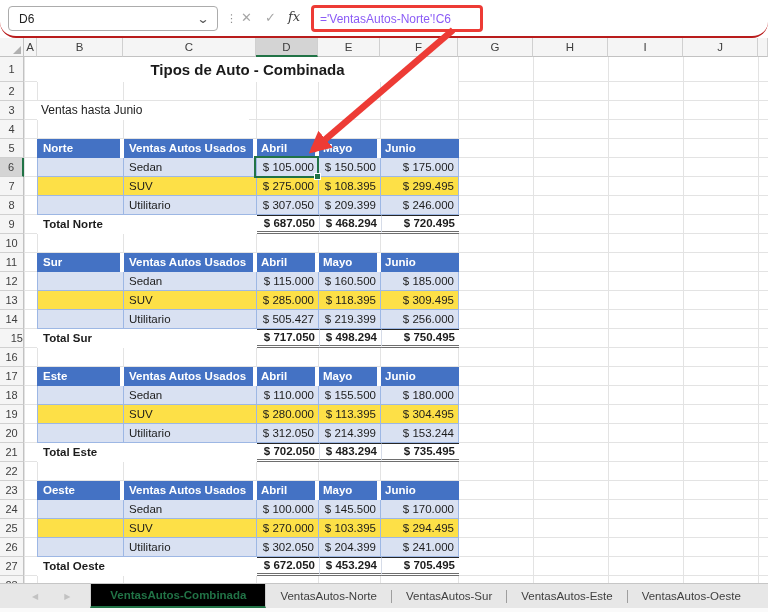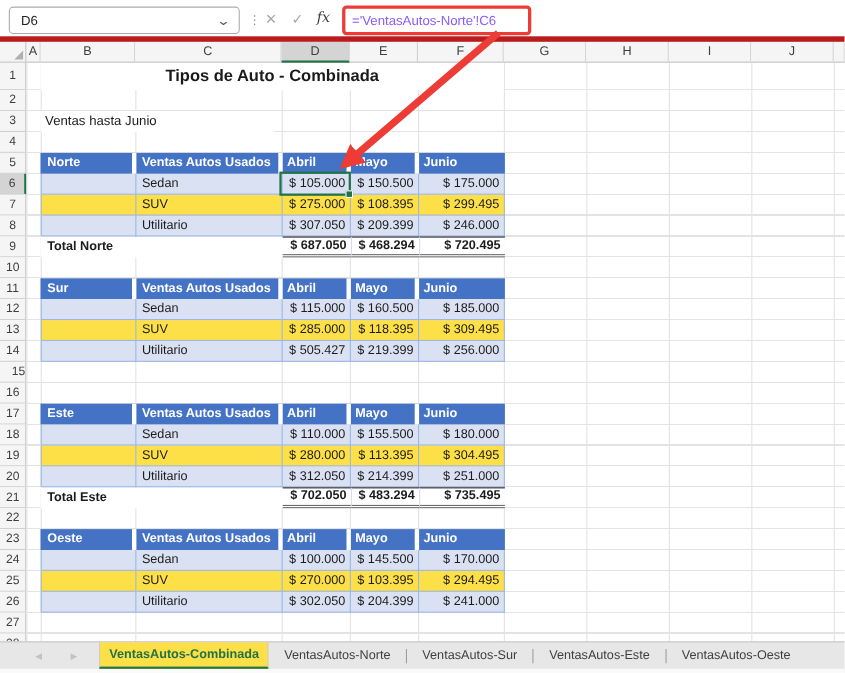--- a/index.html
+++ b/index.html
@@ -1,21 +1,21 @@
 <!DOCTYPE html>
 <html><head>
 <meta charset="utf-8">
 <style>
   html,body{margin:0;padding:0;background:#fff;}
   .app{position:relative;width:768px;height:612px;background:#fff;overflow:hidden;
        font-family:"Liberation Sans",sans-serif;-webkit-font-smoothing:antialiased;}
 
   
   .fbar{position:absolute;top:0;left:0;width:768px;height:38px;background:#fff;
-        border-bottom:5px solid #b91c1c;box-sizing:border-box;z-index:6;}
+        border-bottom:2px solid #b91c1c;box-sizing:border-box;z-index:6;border-radius:16px;}
   .namebox{position:absolute;left:8px;top:6px;width:210px;height:25px;border:1px solid #ACACAC;
            border-radius:4px;box-sizing:border-box;display:flex;align-items:center;
            justify-content:space-between;padding:0 9px 0 10px;font-size:12px;color:#222;background:#fff;}
   .nb-chev{color:#555;font-size:12px;line-height:10px;transform:scaleX(1.3);}
   .fb-dots{position:absolute;left:226px;top:12px;color:#8F8F8F;font-size:11px;}
   .fb-x{position:absolute;left:241px;top:10px;color:#A6A6A6;font-size:13px;}
   .fb-check{position:absolute;left:265px;top:10px;color:#A6A6A6;font-size:13px;}
   .fb-fx{position:absolute;left:288px;top:9px;color:#3D3D3D;font-size:13px;font-style:italic;
          font-family:"DejaVu Serif",serif;}
   .formula-box{position:absolute;left:311px;top:5px;width:172px;height:27px;border:3px solid #ED3B35;
@@ -76,22 +76,22 @@
   
   .annot{position:absolute;top:0;left:0;z-index:10;pointer-events:none;}
 
   
   .tabbar{position:absolute;top:583px;left:0;width:768px;height:29px;background:#E7E7E7;
           border-top:1px solid #C6C6C6;box-sizing:border-box;z-index:6;}
   .tabs-row{display:flex;height:24px;align-items:stretch;}
   .tab-nav{display:flex;align-items:center;gap:26px;padding:0 20px 0 32px;}
   .nav-arrow{color:#C2C2C2;font-size:8px;}
   .tab{display:flex;align-items:center;padding:0 14px;font-size:11.5px;color:#3F3F3F;white-space:nowrap;}
-  .tab.active{background:#fde047;color:#217346;font-weight:700;border-bottom:2px solid #217346;
-              border-left:1px solid #CDCDCD;border-right:1px solid #CDCDCD;box-sizing:border-box;padding:0 8px;}
+  .tab.active{background:#000000;color:#217346;font-weight:700;border-bottom:2px solid #217346;
+              border-left:1px solid #CDCDCD;border-right:1px solid #CDCDCD;box-sizing:border-box;padding:0 19px;}
   .tsep{width:1px;height:13px;background:#9E9E9E;align-self:center;}
   .tab-strip-bottom{height:4px;background:#FAFAFA;}
 </style>
 </head>
 <body>
 
 <div class="app">
 
   <div class="fbar">
     <div class="namebox">
@@ -233,20 +233,27 @@
       <div class="cv">$ 118.395</div>
       <div class="cv cvl">$ 309.495</div>
     </div>
     <div class="trow band">
       <div class="cb"></div>
       <div class="cc">Utilitario</div>
       <div class="cv">$ 505.427</div>
       <div class="cv">$ 219.399</div>
       <div class="cv cvl">$ 256.000</div>
     </div>
+    <div class="trow ttotal">
+      <div class="cb">Total Sur</div>
+      <div class="cc"></div>
+      <div class="cv cvt">$ 717.050</div>
+      <div class="cv cvt">$ 498.294</div>
+      <div class="cv cvl cvt">$ 750.495</div>
+    </div>
   </div>
 
   <div class="xtable" style="top:367px">
     <div class="trow thead">
       <div class="cb">Este</div>
       <div class="cc">Ventas Autos Usados</div>
       <div class="cv chm">Abril</div>
       <div class="cv chm">Mayo</div>
       <div class="cv cvl chm">Junio</div>
     </div>
@@ -262,21 +269,21 @@
       <div class="cc">SUV</div>
       <div class="cv">$ 280.000</div>
       <div class="cv">$ 113.395</div>
       <div class="cv cvl">$ 304.495</div>
     </div>
     <div class="trow band">
       <div class="cb"></div>
       <div class="cc">Utilitario</div>
       <div class="cv">$ 312.050</div>
       <div class="cv">$ 214.399</div>
-      <div class="cv cvl">$ 251.000</div>
+      <div class="cv cvl">$ 153.244</div>
     </div>
     <div class="trow ttotal">
       <div class="cb">Total Este</div>
       <div class="cc"></div>
       <div class="cv cvt">$ 702.050</div>
       <div class="cv cvt">$ 483.294</div>
       <div class="cv cvl cvt">$ 735.495</div>
     </div>
   </div>
 
@@ -301,20 +308,27 @@
       <div class="cv">$ 270.000</div>
       <div class="cv">$ 103.395</div>
       <div class="cv cvl">$ 294.495</div>
     </div>
     <div class="trow band">
       <div class="cb"></div>
       <div class="cc">Utilitario</div>
       <div class="cv">$ 302.050</div>
       <div class="cv">$ 204.399</div>
       <div class="cv cvl">$ 241.000</div>
+    </div>
+    <div class="trow ttotal">
+      <div class="cb">Total Oeste</div>
+      <div class="cc"></div>
+      <div class="cv cvt">$ 672.050</div>
+      <div class="cv cvt">$ 453.294</div>
+      <div class="cv cvl cvt">$ 705.495</div>
     </div>
   </div>
 
   <div class="sel"></div>
   <div class="fill-handle"></div>
 
   <svg class="annot" width="768" height="612" viewBox="0 0 768 612">
     <defs>
       <marker id="ah" viewBox="0 0 4 4" refX="3" refY="2" markerWidth="3.4" markerHeight="3.4" orient="auto">
         <path d="M0,0 L4,2 L0,4 Z" fill="#ED3B35"></path>

